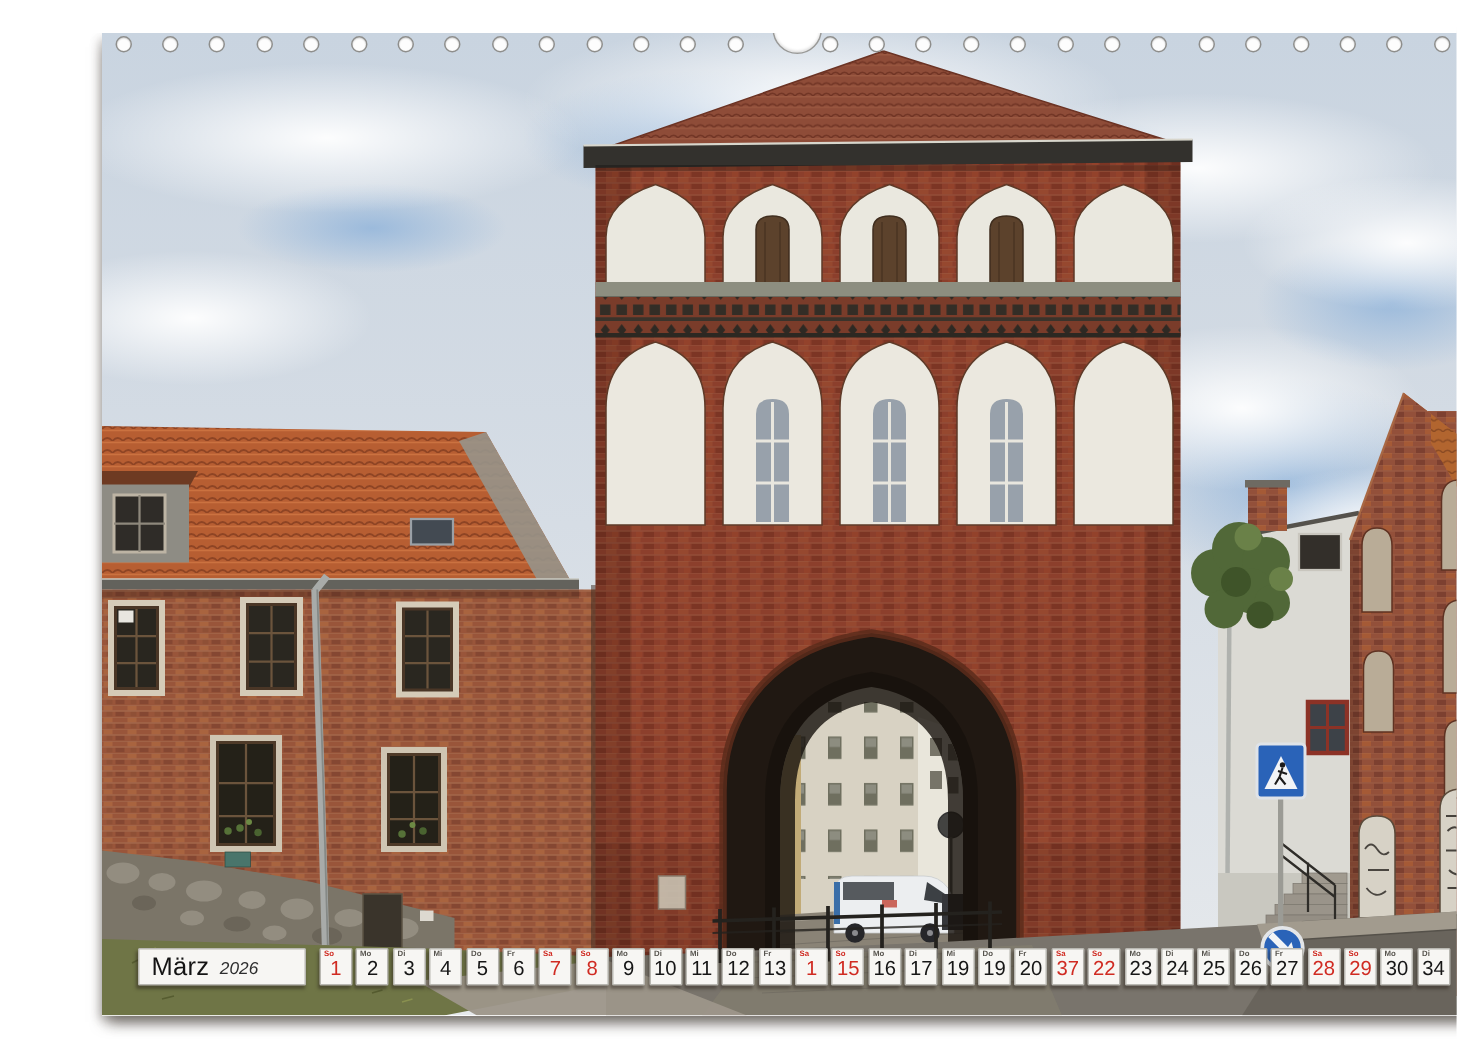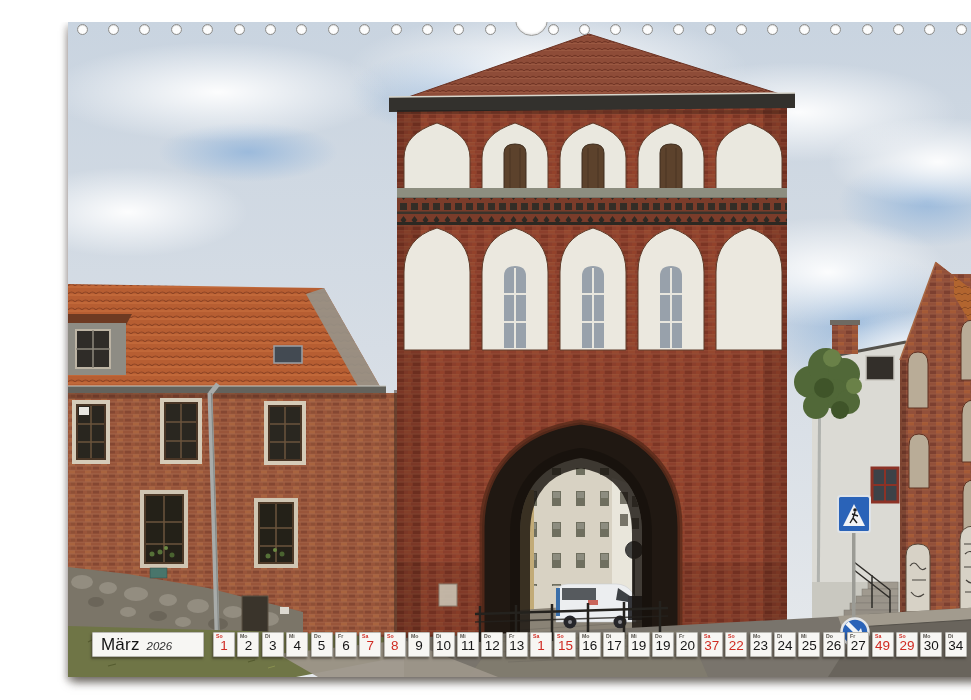--- a/index.html
+++ b/index.html
@@ -499,21 +499,21 @@
         <div class="cell">
           <span class="wd">Do</span>
           <span class="num">26</span>
         </div>
         <div class="cell">
           <span class="wd">Fr</span>
           <span class="num">27</span>
         </div>
         <div class="cell we">
           <span class="wd">Sa</span>
-          <span class="num">49</span>
+          <span class="num">28</span>
         </div>
         <div class="cell we">
           <span class="wd">So</span>
           <span class="num">29</span>
         </div>
         <div class="cell">
           <span class="wd">Mo</span>
           <span class="num">30</span>
         </div>
         <div class="cell">

